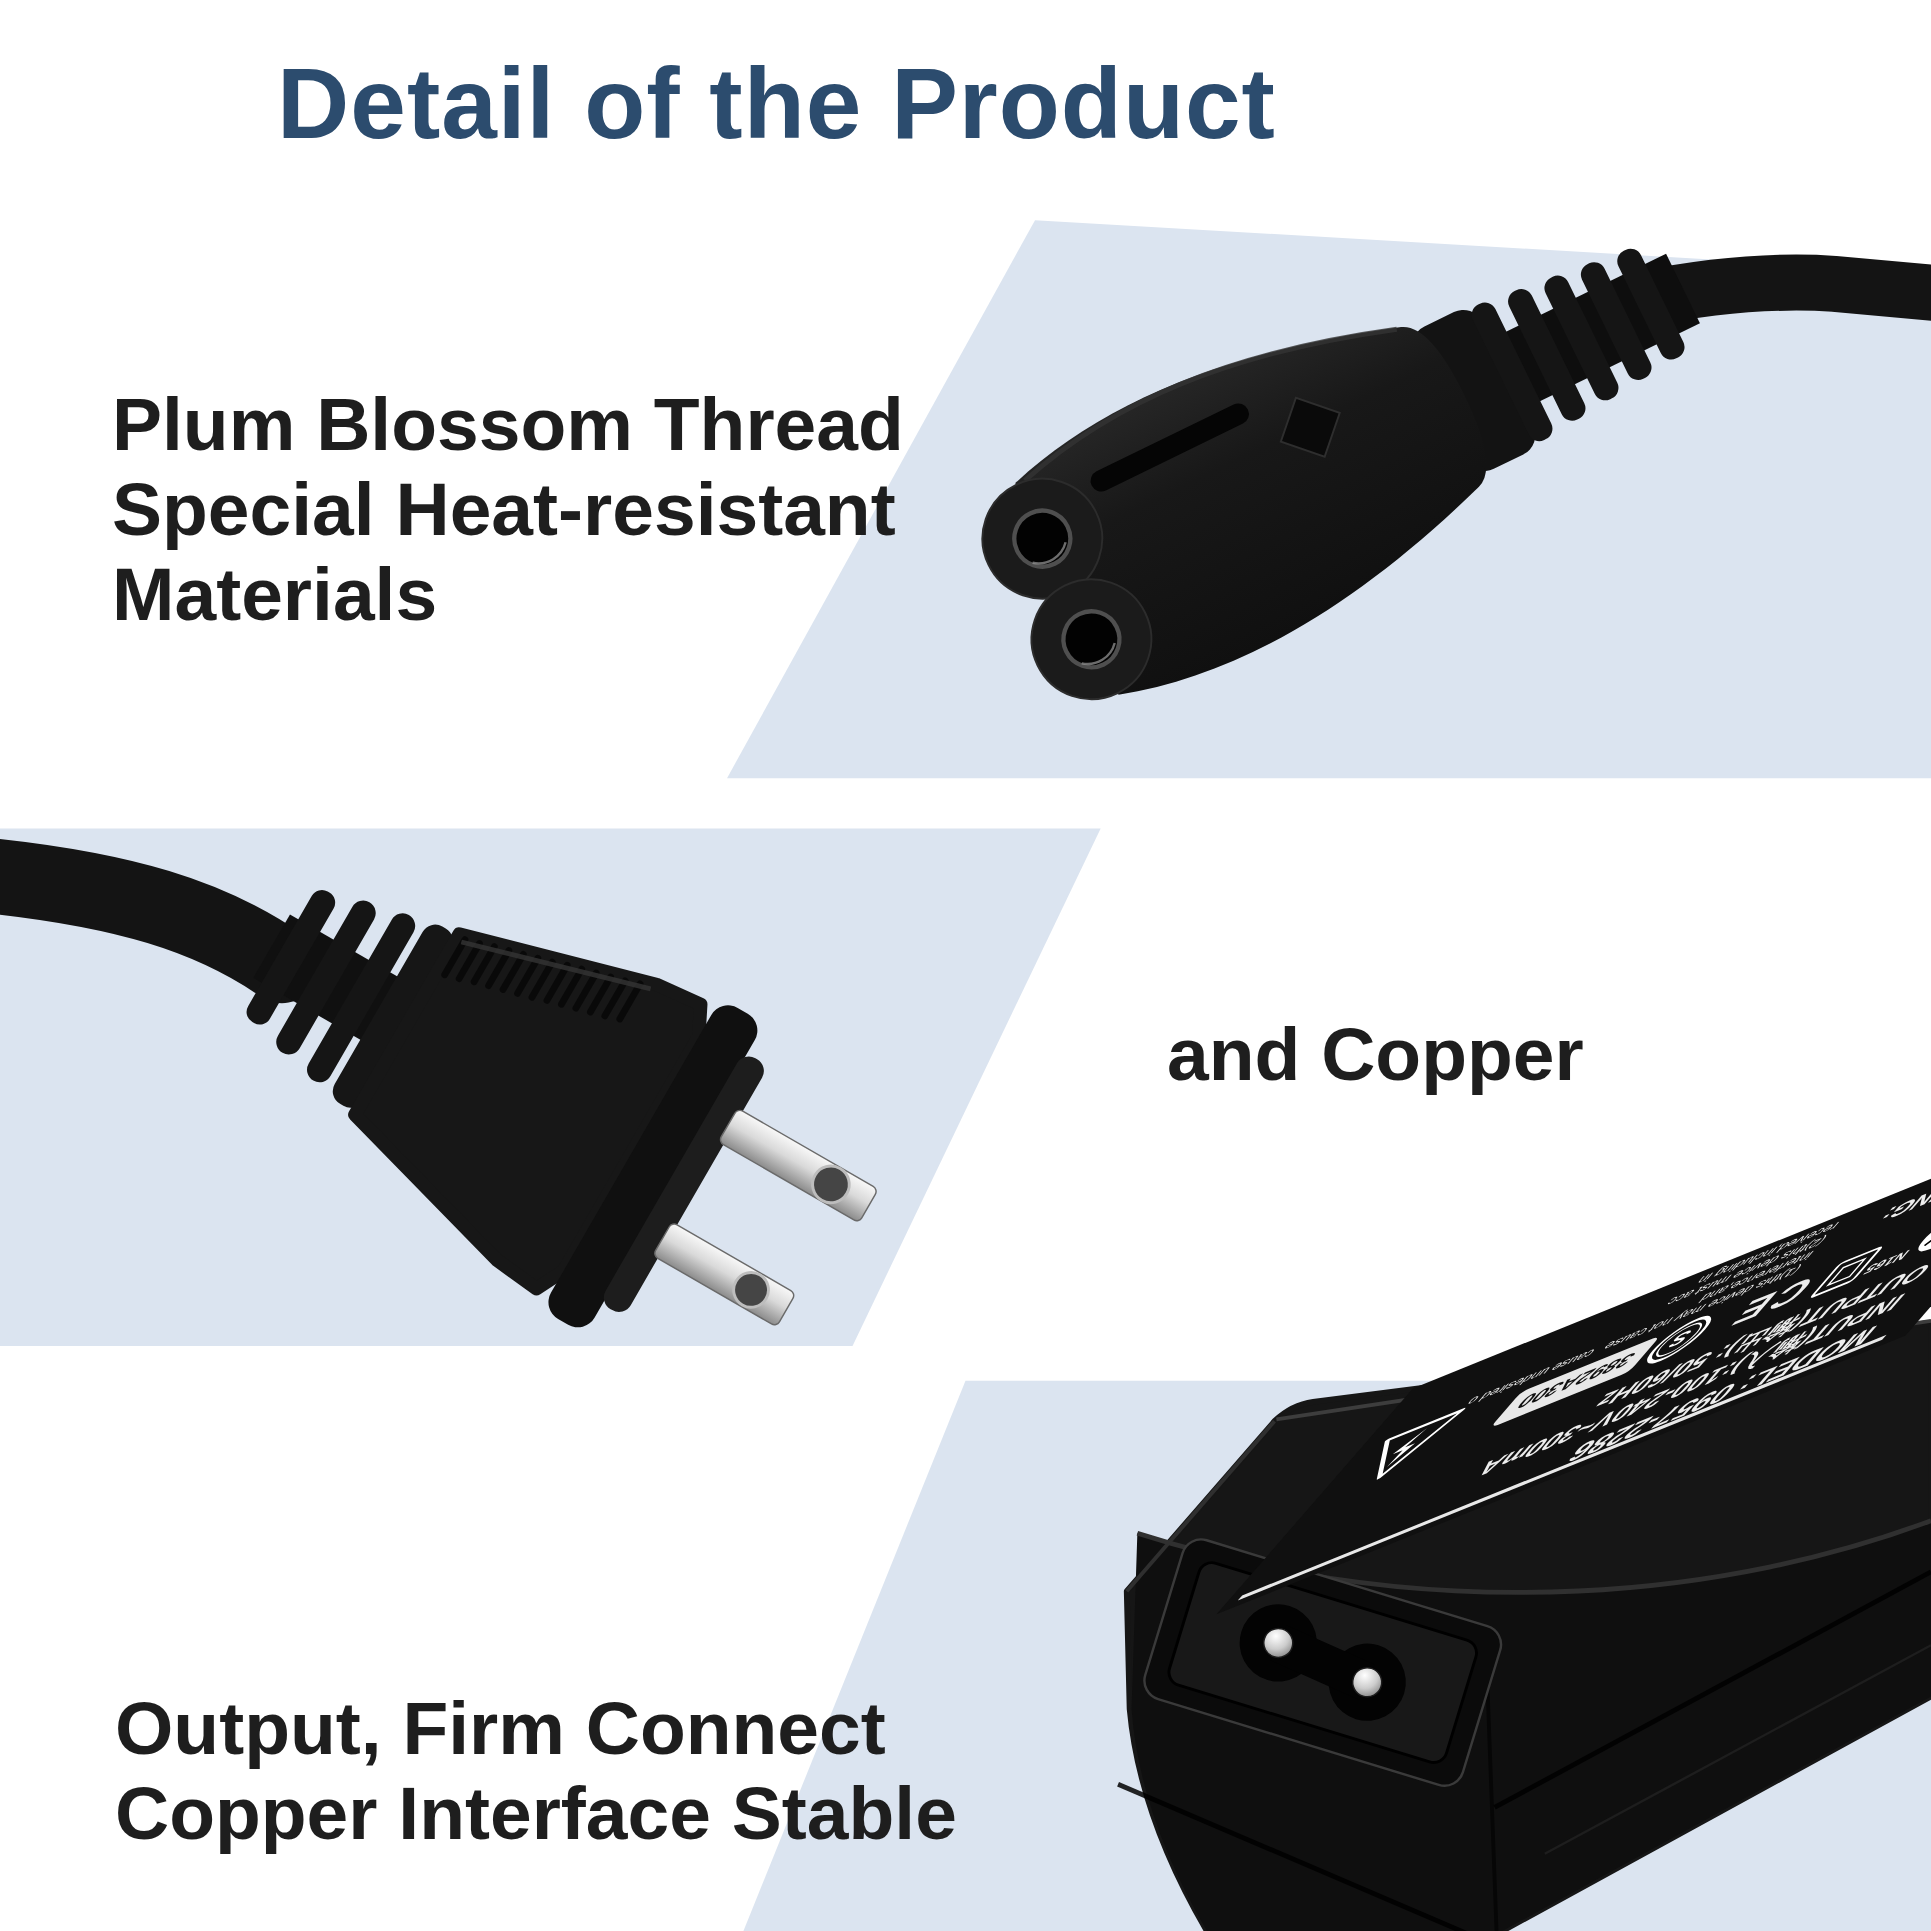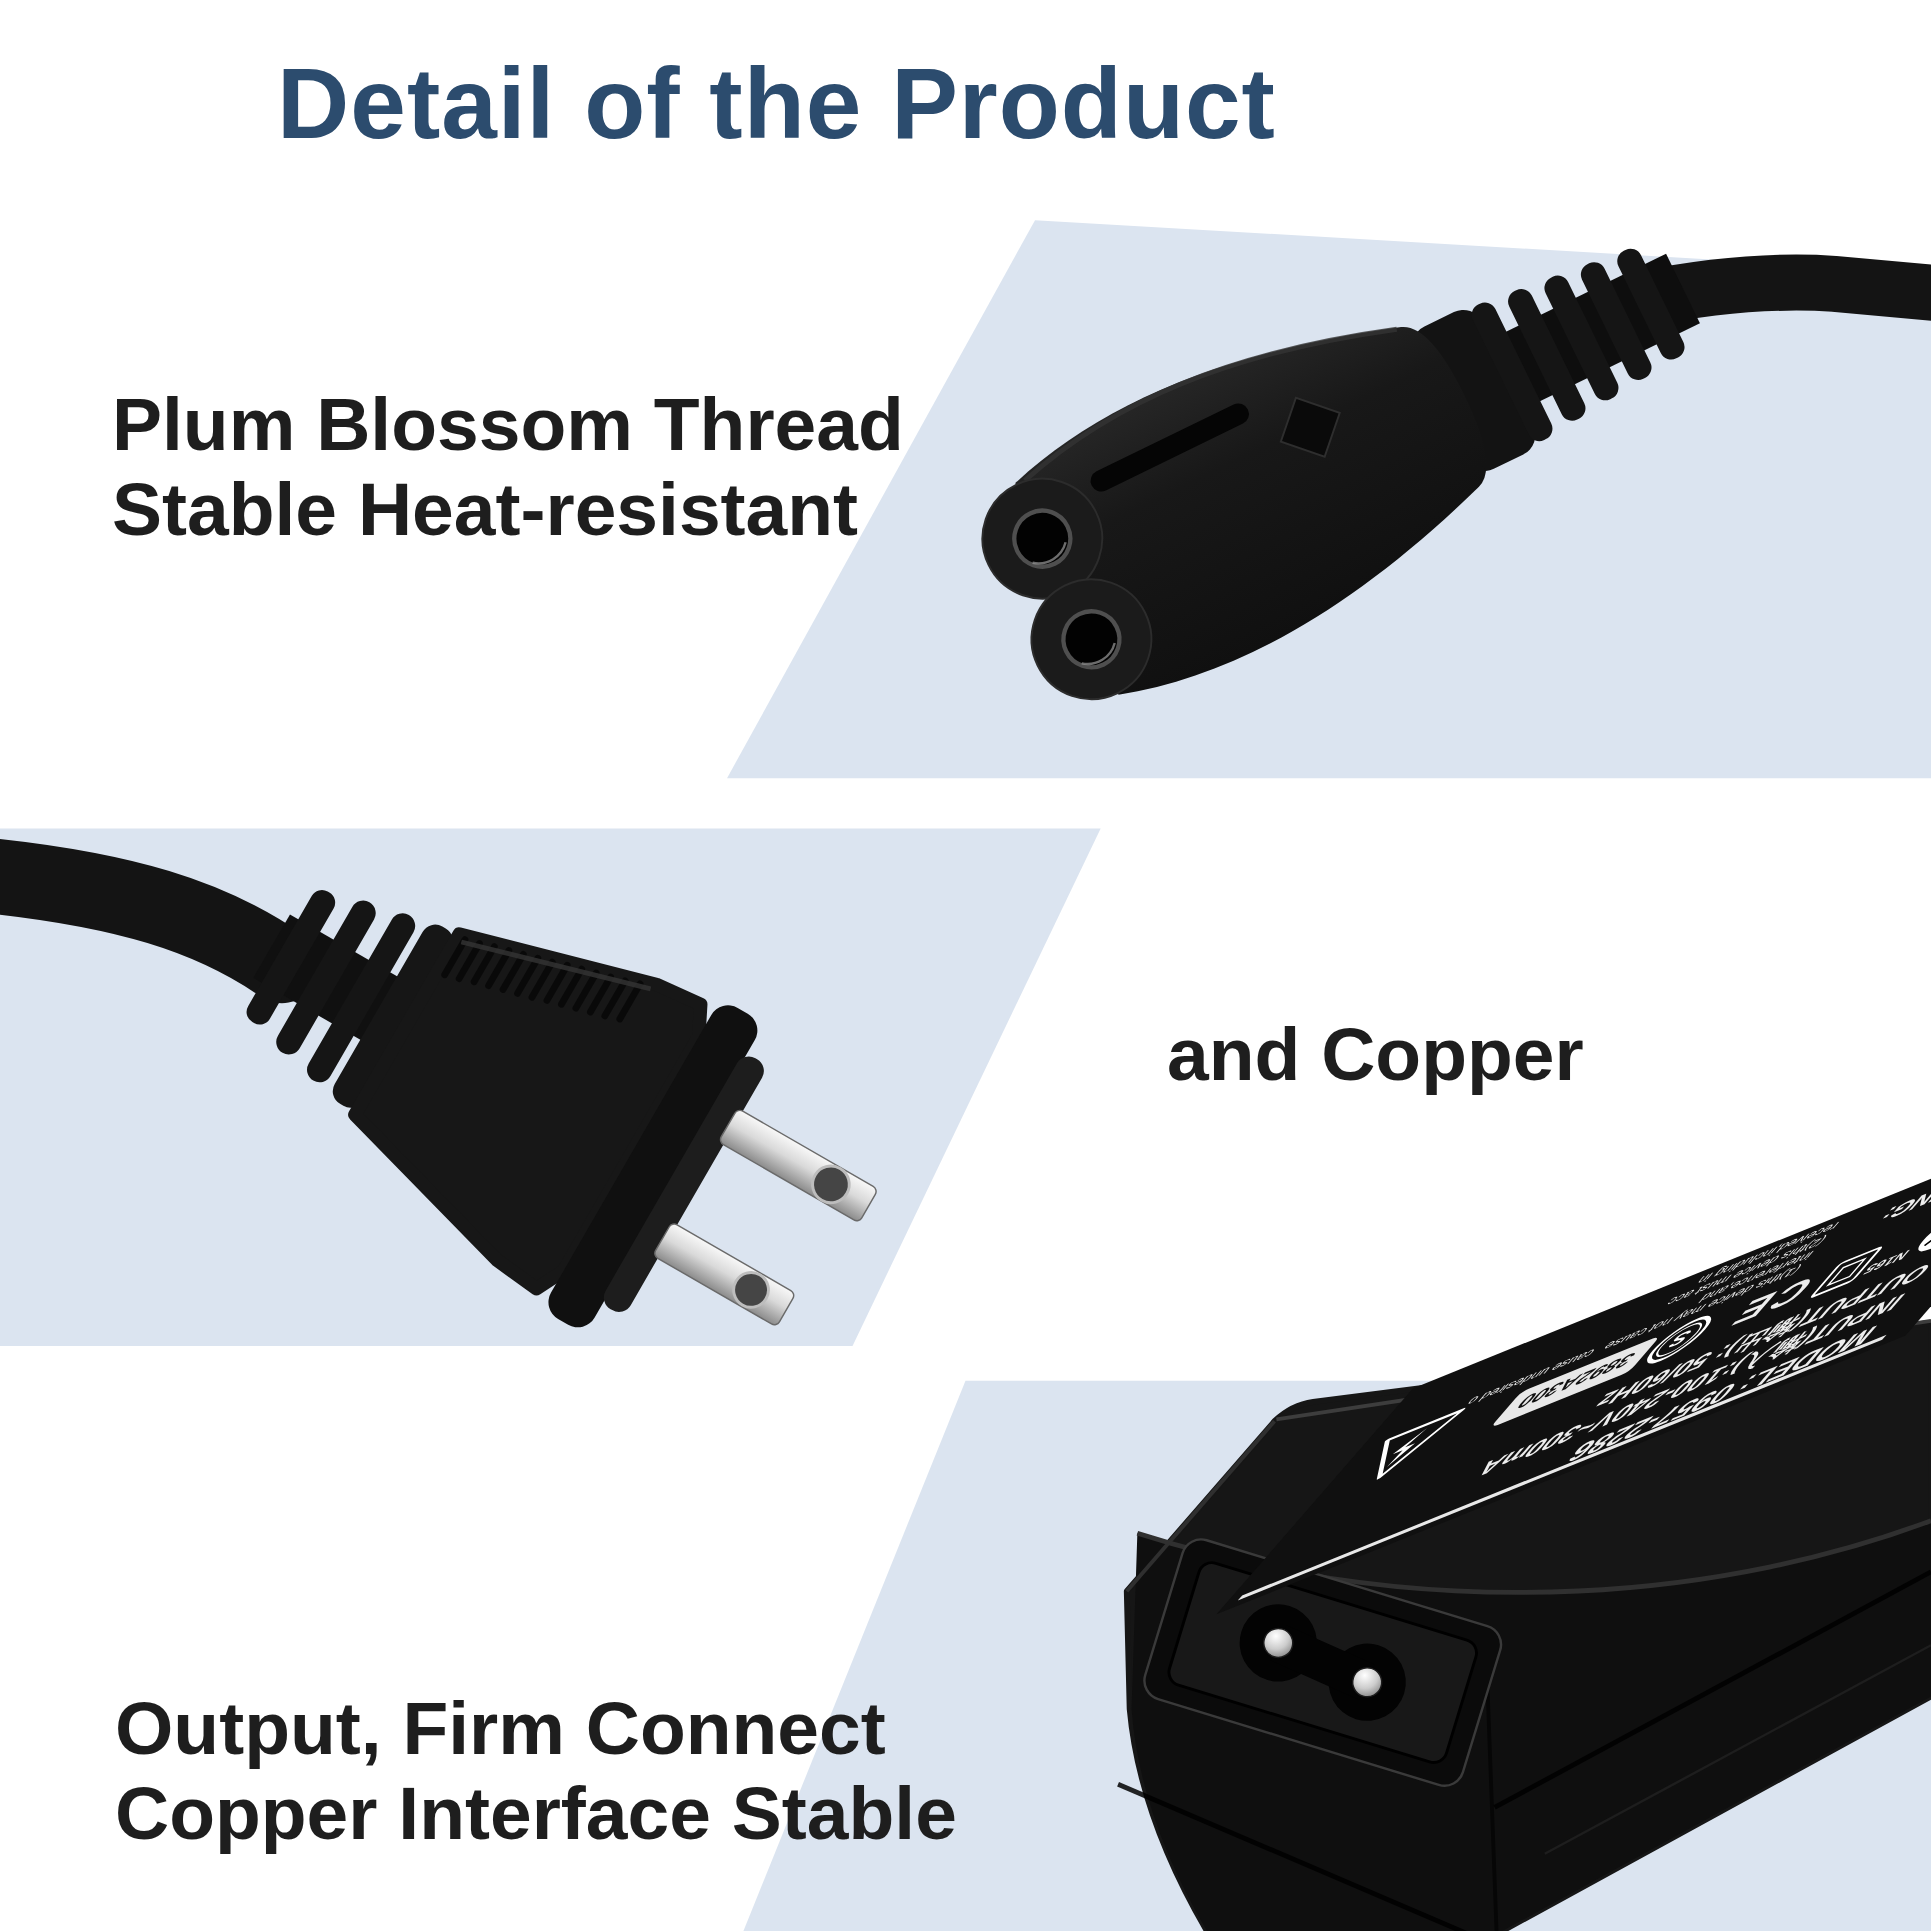--- a/index.html
+++ b/index.html
@@ -181,21 +181,22 @@
           </g>
         </g>
       </g>
     </g>
   </svg>
 
   <div class="page-title">Detail of the Product</div>
 
   <div class="feature feature-plum">
     <div>Plum Blossom Thread</div>
-    <div>Stable Heat-resistant</div>
+    <div>Special Heat-resistant</div>
+    <div>Materials</div>
   </div>
 
   <div class="feature feature-pin">
     <div>and Copper</div>
   </div>
 
   <div class="feature feature-copper">
     <div>Output, Firm Connect</div>
     <div>Copper Interface Stable</div>
   </div>

